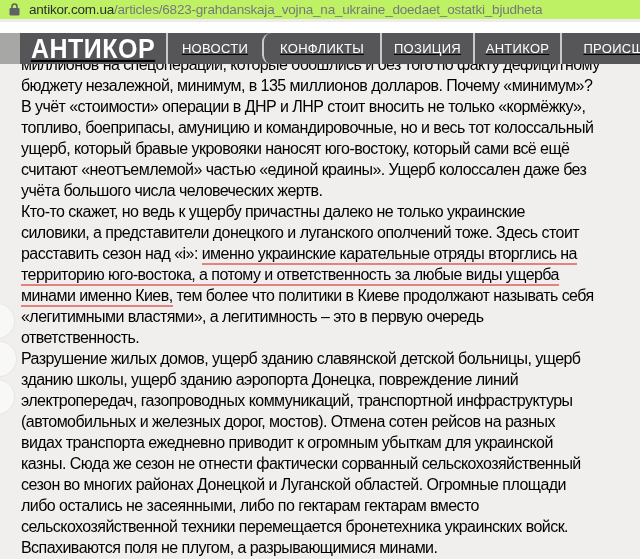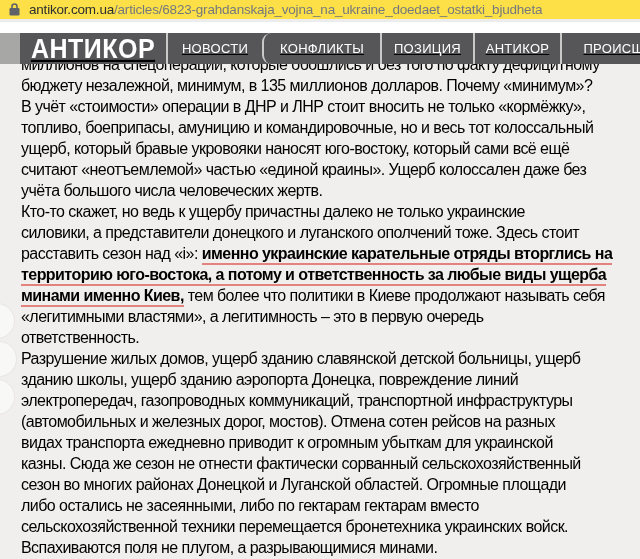--- a/index.html
+++ b/index.html
@@ -6,21 +6,21 @@
   html, body {
     width: 640px; height: 559px;
     overflow: hidden;
     background: #ffffff;
     font-family: "Liberation Sans", sans-serif;
   }
   
   .browser-bar {
     position: absolute; top: 0; left: 0;
     width: 640px; height: 22px;
-    background: #fde047;
+    background: #bef264;
     border-bottom: 3px solid #ececec;
     display: flex; align-items: center;
   }
   .lock-icon {
     width: 11px; height: 13px;
     margin-left: 9px; margin-right: 9px;
     flex: 0 0 auto;
     display: inline-block;
   }
   .url-text {
@@ -105,21 +105,20 @@
     height: 21px;
     line-height: 21px;
     white-space: nowrap;
     font-size: 16px;
     letter-spacing: -0.55px;
     color: #000000;
   }
   .u-red {
     border-bottom: 2px solid #e2837e;
     padding-bottom: 1px;
-    font-weight: bold;
   }
 
   
   .blob {
     position: absolute;
     width: 34px; height: 34px;
     border-radius: 50%;
     background: rgba(255,255,255,0.55);
     box-shadow: 0 0 0 1px rgba(120,120,120,0.06);
     z-index: 0;

